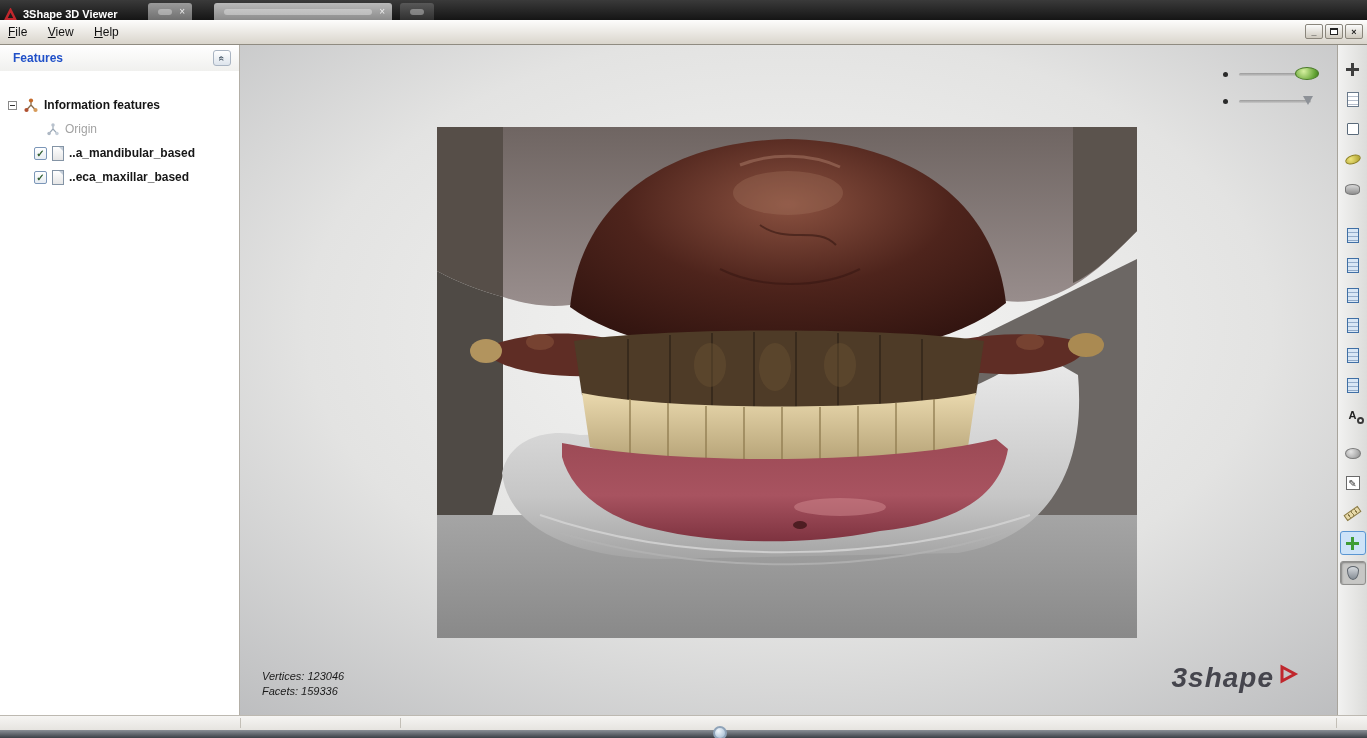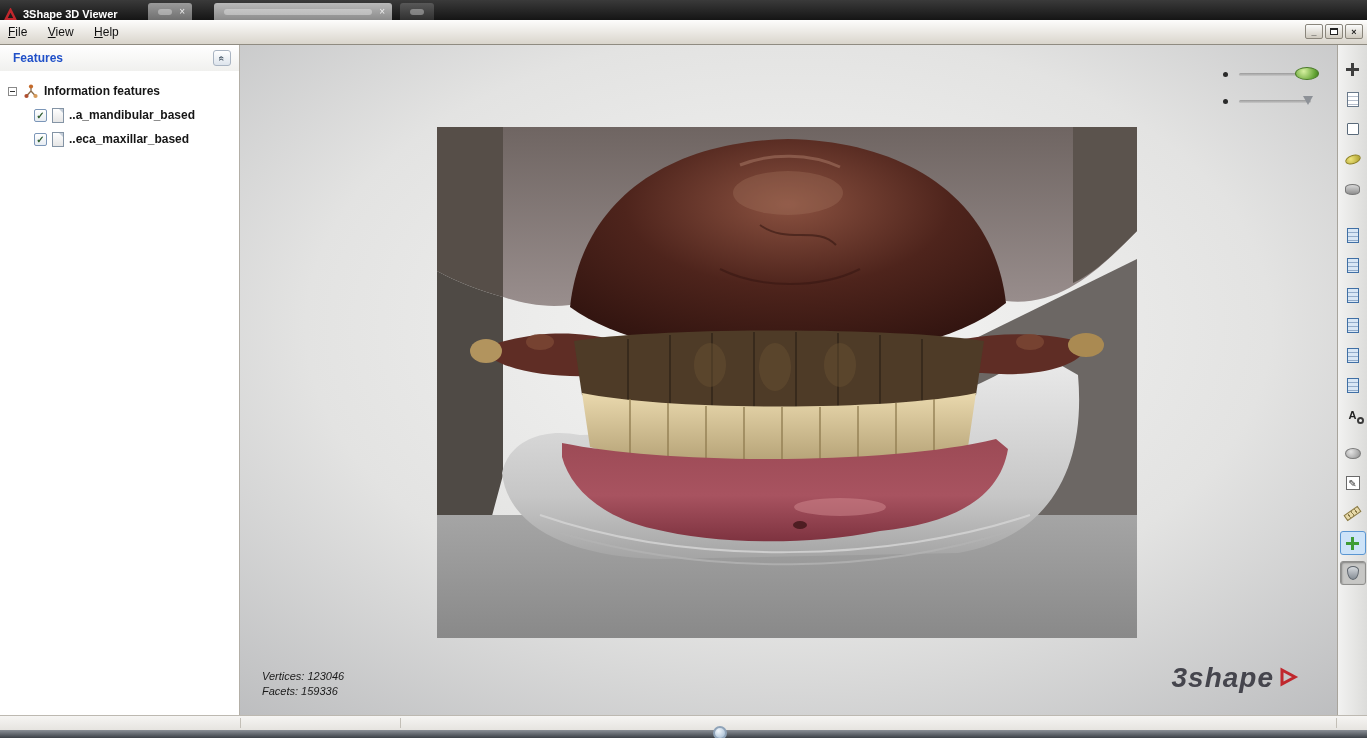--- a/index.html
+++ b/index.html
@@ -54,21 +54,21 @@
     font-size:10px; font-weight:bold; color:#2f5d2f; flex:none; }
   .fpage { width:12px; height:15px; margin-left:5px; background:linear-gradient(#ffffff,#e6e6e6);
     border:1px solid #8494a5; flex:none; position:relative; }
   .fpage::after { content:""; position:absolute; top:0; right:0; border-style:solid;
     border-width:0 4px 4px 0; border-color:transparent #c4cdd8 transparent transparent; }
 
   
   #viewport { position:relative; width:1097px; height:670px; overflow:hidden;font-style:italic; }
   #scene { position:absolute; inset:0; }
   #stats { position:absolute; left:22px; bottom:16px; font-size:11px; color:#1a1a1a; line-height:15px; }
-  #brand { position:absolute; right:38px; bottom:24px; display:flex; align-items:center;margin-top:40px; }
+  #brand { position:absolute; right:38px; bottom:24px; display:flex; align-items:flex-start;margin-top:40px; }
   #brand .btxt { font-size:28px; font-weight:bold; color:#45454d; letter-spacing:1px; line-height:26px; }
   #brand svg { margin:-2px 0 0 3px; }
   #sliders { position:absolute; top:16px; right:26px; }
   .srow { display:flex; align-items:center; height:27px; }
   .sdot { width:5px; height:5px; border-radius:50%; background:#2a2a2a; margin-right:11px; flex:none; }
   .strack { position:relative; width:72px; height:3px; background:linear-gradient(#9a9a9a,#c8c8c8); border-radius:2px; }
   .green-knob { position:absolute; right:-8px; top:-6px; width:24px; height:13px; border-radius:50%;
     background:radial-gradient(circle at 35% 30%, #d6f0a0, #64a435 70%, #3f7a1e); border:1px solid #4a7a28; }
   .tri-knob { position:absolute; right:-2px; top:-4px; width:0; height:0;
     border-left:5px solid transparent; border-right:5px solid transparent; border-top:9px solid #8d9197; }
@@ -155,33 +155,42 @@
   <div id="content">
 
     <div id="sidebar">
       <div id="sb-header">
         <span class="hdr">Features</span>
         <div class="chev-btn">
           <span>«</span>
         </div>
       </div>
 
-      <div style="padding-top:8px">
+      <div style="padding-top:22px">
 
         <div class="trow">
           <span class="expander"></span>
           <svg class="nodeicon" width="16" height="16" viewBox="0 0 16 16">
             <path d="M8,8 L3.5,13 M8,8 L12.5,13 M8,8 L8,3.5" stroke="#8a6b4a" stroke-width="1.3" fill="none"></path>
             <circle cx="8" cy="3.5" r="2.1" fill="#c46a2a"></circle>
               <circle cx="3.5" cy="13" r="2.1" fill="#b05030"></circle>
               <circle cx="12.5" cy="13" r="2.1" fill="#d79b5a"></circle>
           </svg>
           <span class="tlabel">Information features</span>
         </div>
 
+        <div class="trow origin-row">
+          <svg class="nodeicon" width="14" height="14" viewBox="0 0 16 16">
+            <path d="M8,8 L3.5,13 M8,8 L12.5,13 M8,8 L8,3.5" stroke="#9aa7b5" stroke-width="1.3" fill="none"></path>
+            <circle cx="8" cy="3.5" r="2" fill="#b8c2cd"></circle>
+              <circle cx="3.5" cy="13" r="2" fill="#aeb8c4"></circle>
+              <circle cx="12.5" cy="13" r="2" fill="#c6cfd9"></circle>
+          </svg>
+          <span class="tlabel">Origin</span>
+        </div>
 
 
         <div class="trow file-row">
           <span class="cb">
               <span>✓</span>
             </span>
           <span class="fpage"></span>
           <span class="tlabel">..a_mandibular_based</span>
         </div>
 

